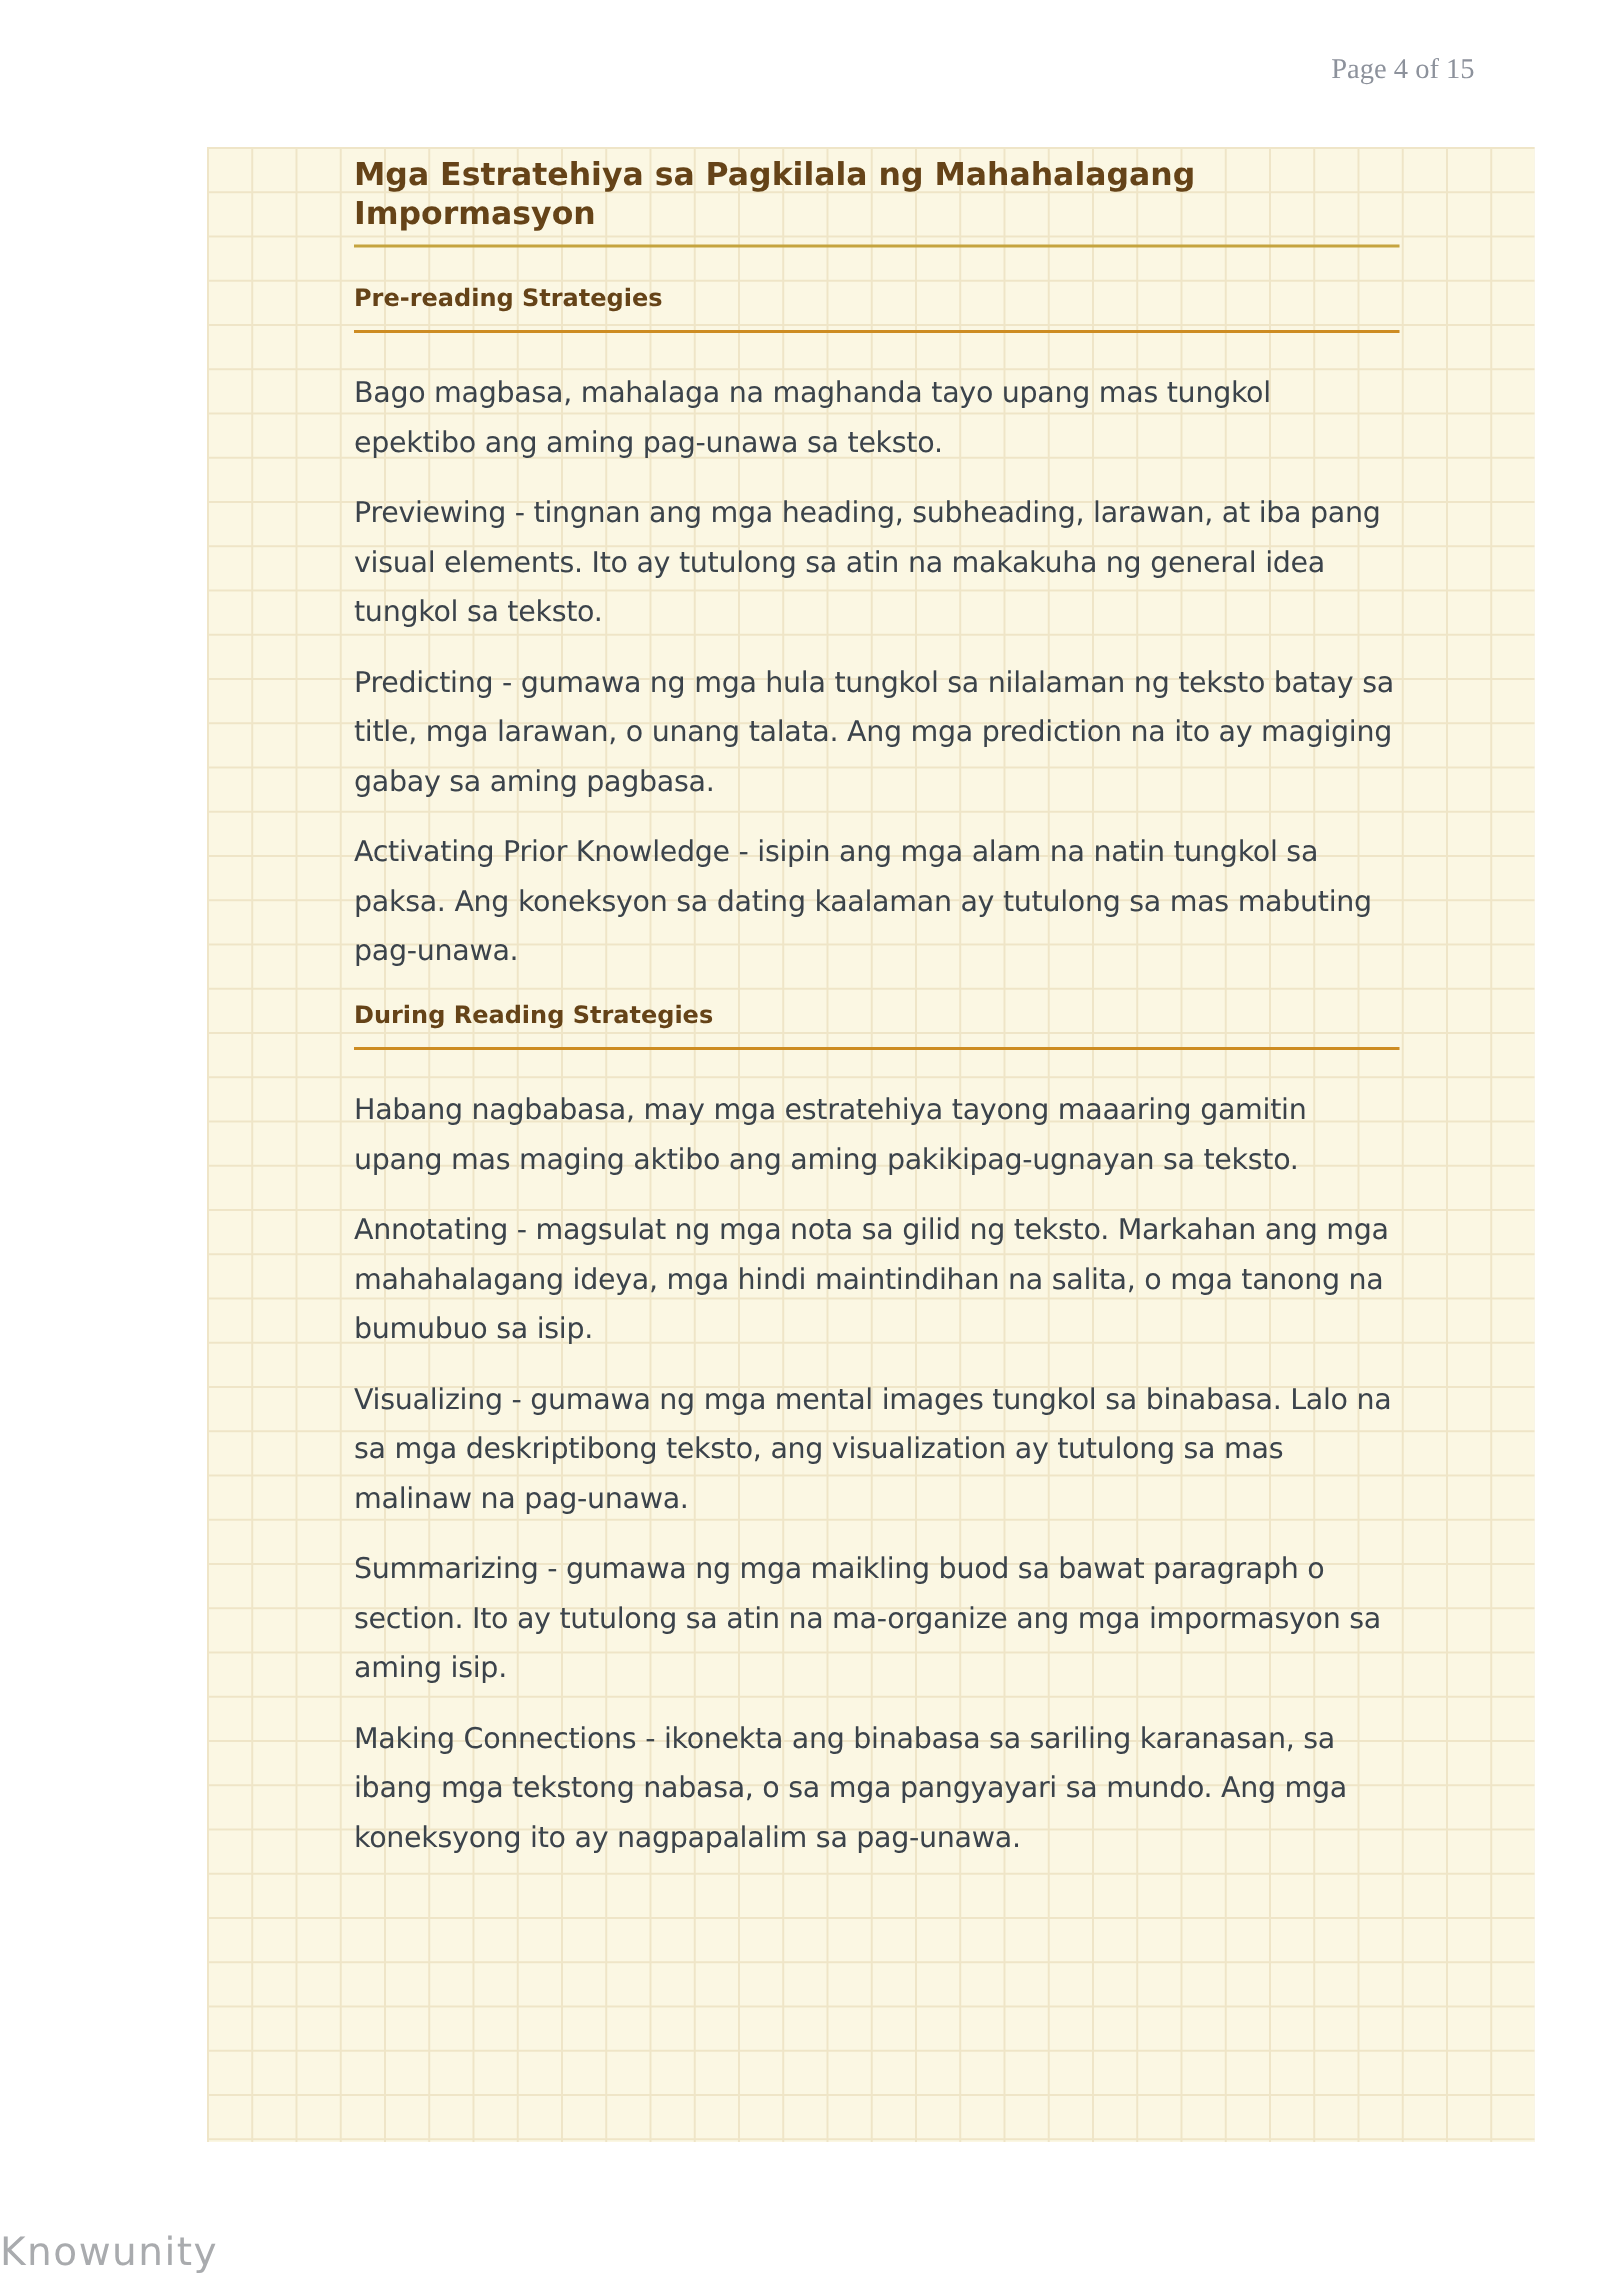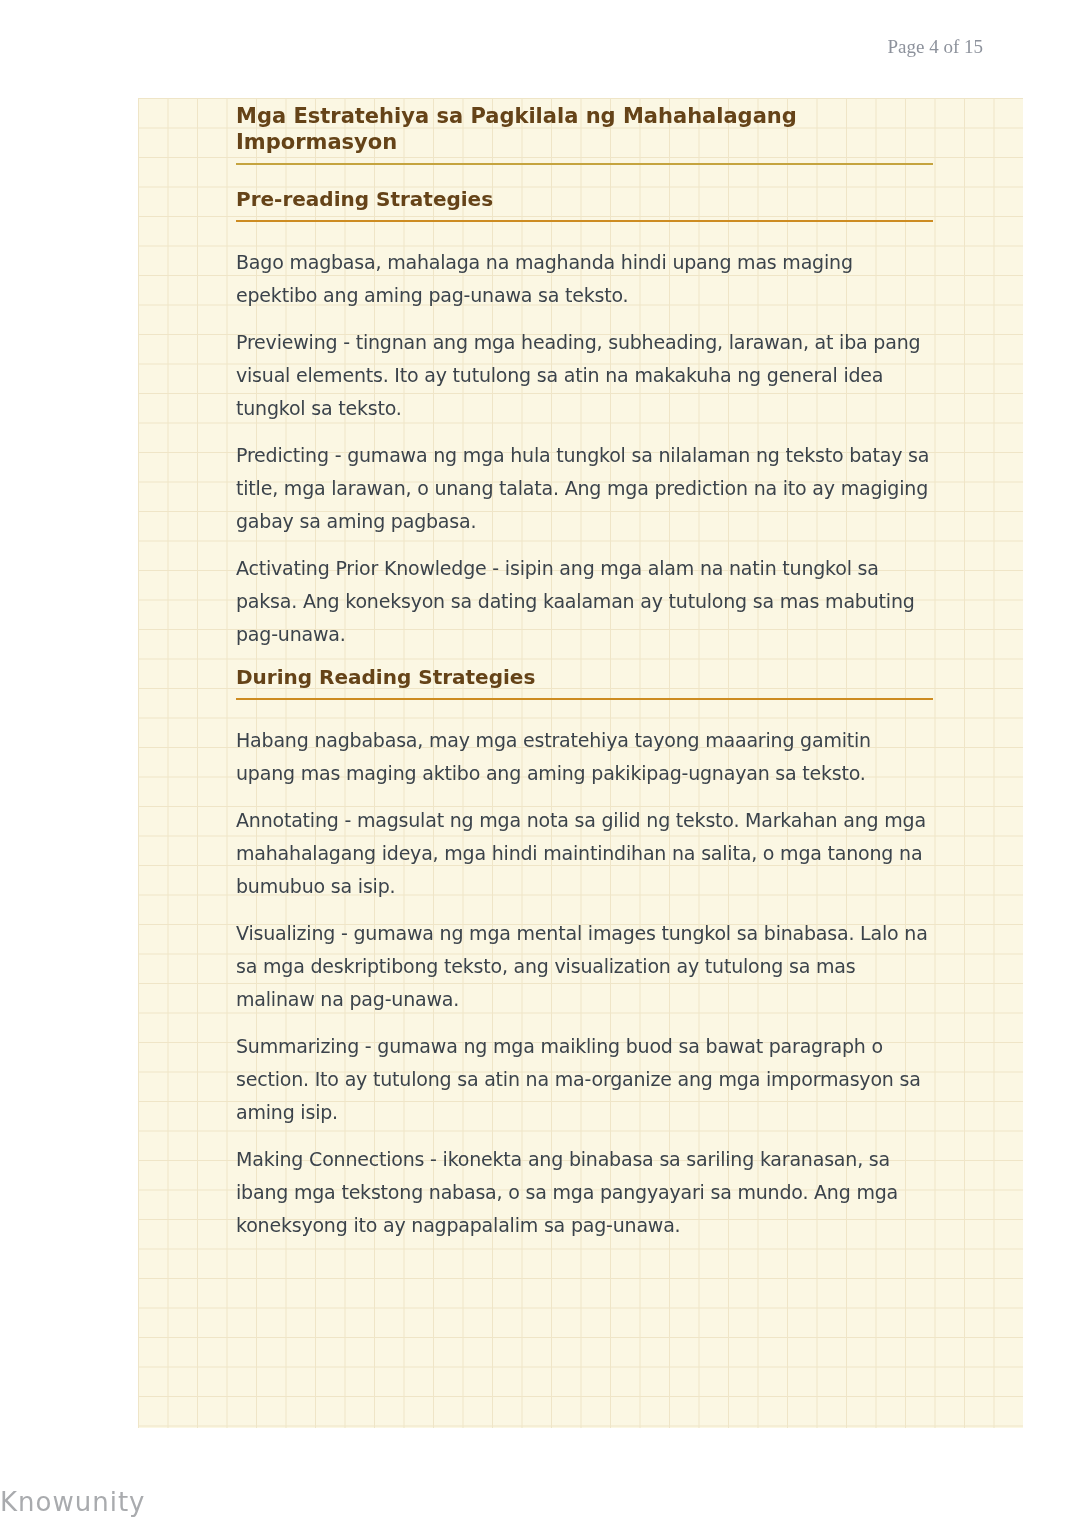--- a/index.html
+++ b/index.html
@@ -33,21 +33,21 @@
   h1.doc-title{
     font-size:21px;
     line-height:26px;
     font-weight:bold;
     color:#654318;
     margin:3px 0 22px 0;
     padding-bottom:8px;
     border-bottom:2px solid #c5a43f;
   }
   h2.section-heading{
-    font-size:20px;
+    font-size:16px;
     line-height:24px;
     font-weight:bold;
     color:#654318;
     margin:2px 0 24px 0;
     padding-bottom:9px;
     border-bottom:2px solid #cd8c22;
   }
   p.body-par{
     font-size:19px;
     line-height:33px;
@@ -69,21 +69,21 @@
 
 <div class="page-number">Page 4 of 15</div>
 
 <div class="paper">
 
   <h1 class="doc-title">Mga Estratehiya sa Pagkilala ng Mahahalagang Impormasyon</h1>
 
 
   <h2 class="section-heading">Pre-reading Strategies</h2>
 
-  <p class="body-par">Bago magbasa, mahalaga na maghanda hindi upang mas maging epektibo ang aming pag-unawa sa teksto.</p>
+  <p class="body-par">Bago magbasa, mahalaga na maghanda tayo upang mas tungkol epektibo ang aming pag-unawa sa teksto.</p>
 
   <p class="body-par">Previewing - tingnan ang mga heading, subheading, larawan, at iba pang visual elements. Ito ay tutulong sa atin na makakuha ng general idea tungkol sa teksto.</p>
 
   <p class="body-par">Predicting - gumawa ng mga hula tungkol sa nilalaman ng teksto batay sa title, mga larawan, o unang talata. Ang mga prediction na ito ay magiging gabay sa aming pagbasa.</p>
 
   <p class="body-par">Activating Prior Knowledge - isipin ang mga alam na natin tungkol sa paksa. Ang koneksyon sa dating kaalaman ay tutulong sa mas mabuting pag-unawa.</p>
 
   <h2 class="section-heading">During Reading Strategies</h2>
 
   <p class="body-par">Habang nagbabasa, may mga estratehiya tayong maaaring gamitin upang mas maging aktibo ang aming pakikipag-ugnayan sa teksto.</p>

